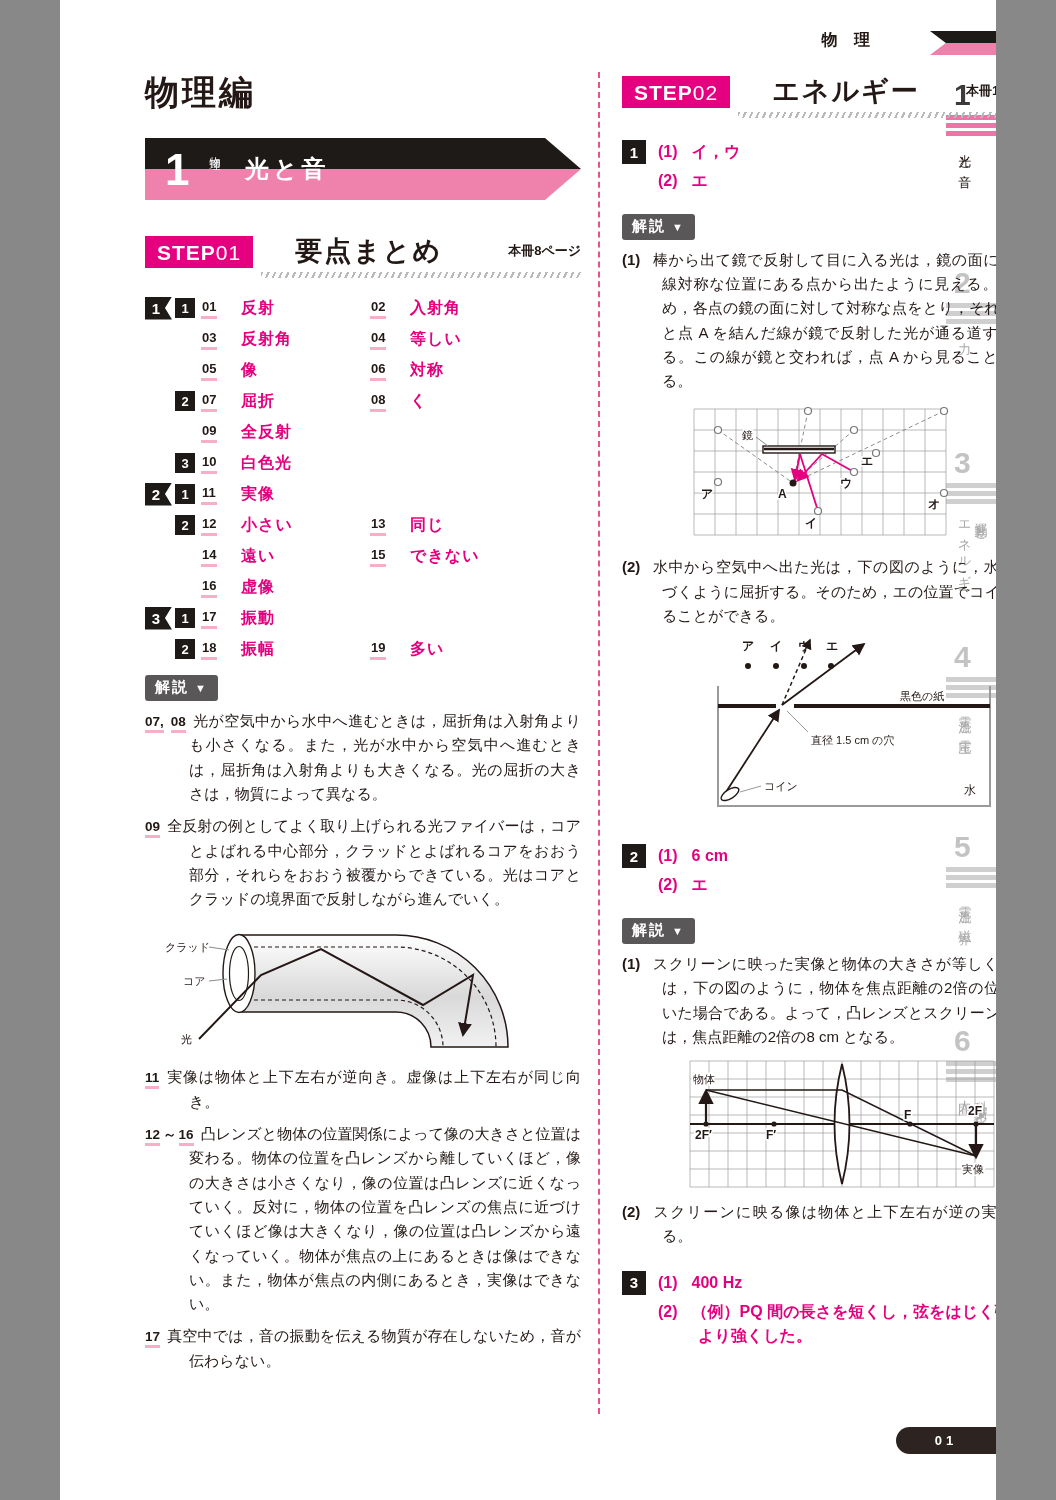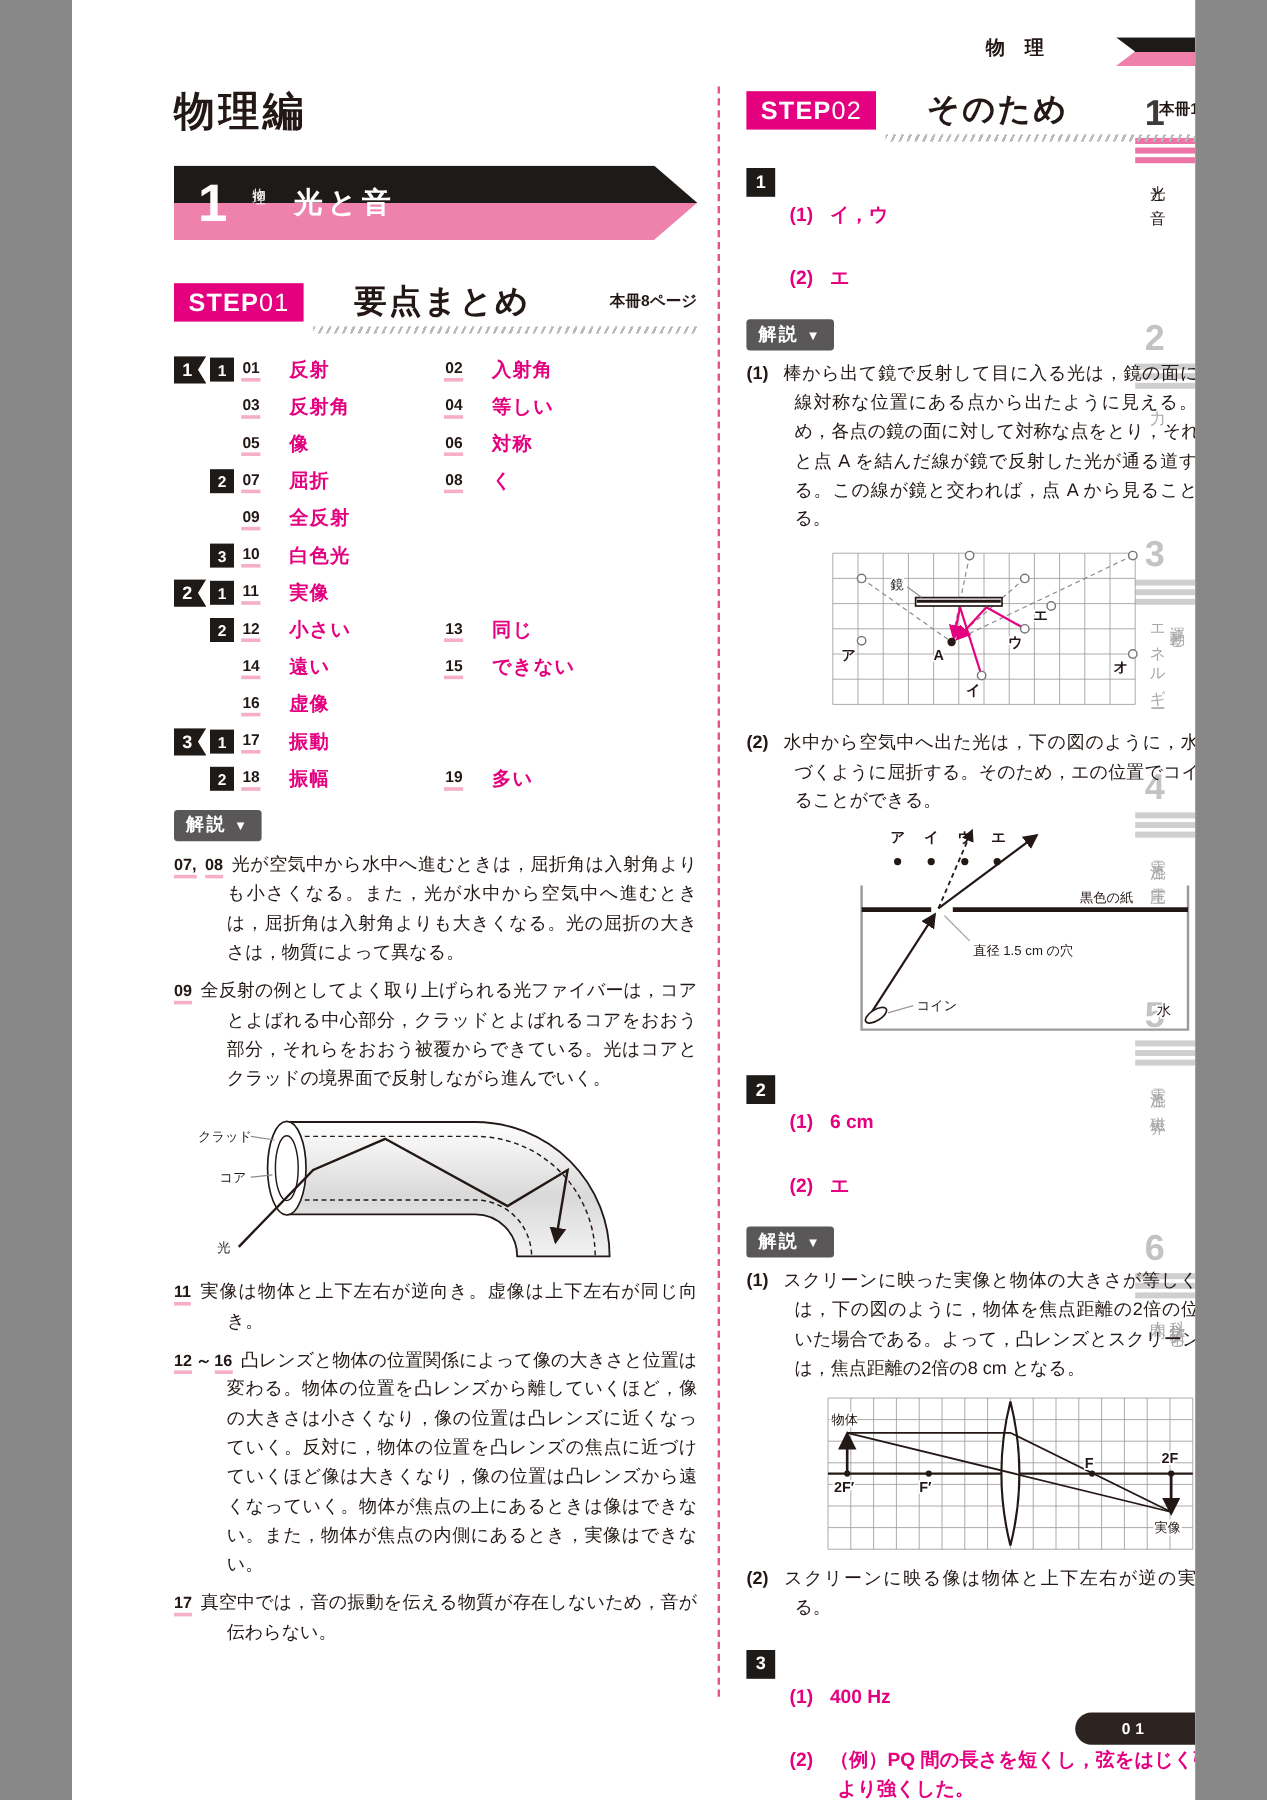--- a/index.html
+++ b/index.html
@@ -74,21 +74,21 @@
   .exp .lbl { font-weight:bold; font-size:13.5px; border-bottom:3px solid #f6aec9; padding-bottom:1px; margin-right:7px; }
   .exp .lbl.nol { border-bottom:none; margin-right:2px; margin-left:-4px; }
   .exp2 { font-size:15px; line-height:1.62; padding-left:40px; text-indent:-40px; margin-top:8px; text-align:justify; }
   .exp2 .plbl { font-weight:bold; margin-right:12px; font-size:15px; }
 
   
   .qa { display:flex; margin-top:22px; }
   .qa-badge { width:24px; height:24px; background:#1e1a18; color:#fff; font-size:15px; font-weight:bold;
     display:flex; align-items:center; justify-content:center; margin-right:12px; flex:none; }
   .qa-lines { flex:1; }
-  .qa-line { font-size:16px; font-weight:bold; color:#e4007f; line-height:1.55; padding-left:40px; text-indent:-40px; margin-bottom:4px;margin-top:28px; }
+  .qa-line { font-size:16px; font-weight:bold; color:#e4007f; line-height:1.55; padding-left:40px; text-indent:-40px; margin-bottom:4px; }
   .qa-line .qlbl { margin-right:14px; letter-spacing:0; }
 
   svg { display:block; }
   svg text { font-family:"Liberation Sans","DejaVu Sans",sans-serif; fill:#231815; }
   .svg-label { font-size:11px; paint-order:stroke; stroke:#fff; stroke-width:3px; }
   .svg-label-b { font-size:12px; font-weight:bold; paint-order:stroke; stroke:#fff; stroke-width:3px; }
 </style>
 </head>
 <body>
 
@@ -279,21 +279,21 @@
     </svg>
 
     <p class="exp"><span class="lbl">11</span><span>実像は物体と上下左右が逆向き。虚像は上下左右が同じ向き。</span></p>
     <p class="exp"><span class="lbl">12</span><span class="lbl nol">～</span><span class="lbl">16</span><span>凸レンズと物体の位置関係によって像の大きさと位置は変わる。物体の位置を凸レンズから離していくほど，像の大きさは小さくなり，像の位置は凸レンズに近くなっていく。反対に，物体の位置を凸レンズの焦点に近づけていくほど像は大きくなり，像の位置は凸レンズから遠くなっていく。物体が焦点の上にあるときは像はできない。また，物体が焦点の内側にあるとき，実像はできない。</span></p>
     <p class="exp"><span class="lbl">17</span><span>真空中では，音の振動を伝える物質が存在しないため，音が伝わらない。</span></p>
   </div>
 
   <div class="col-right">
     <div class="step-head" style="margin-top:0">
       <div class="step-badge"><span>STEP</span><span class="n">02</span></div>
-      <div class="step-title">そのため</div>
+      <div class="step-title">エネルギー</div>
       <div class="step-ref">本冊10ページ</div>
     </div>
     <div class="step-hatch"></div>
 
     <div class="qa">
       <div class="qa-badge">1</div>
       <div class="qa-lines">
         <div class="qa-line"><span class="qlbl">(1)</span><span>イ，ウ</span></div>
         <div class="qa-line"><span class="qlbl">(2)</span><span>エ</span></div>
       </div>

